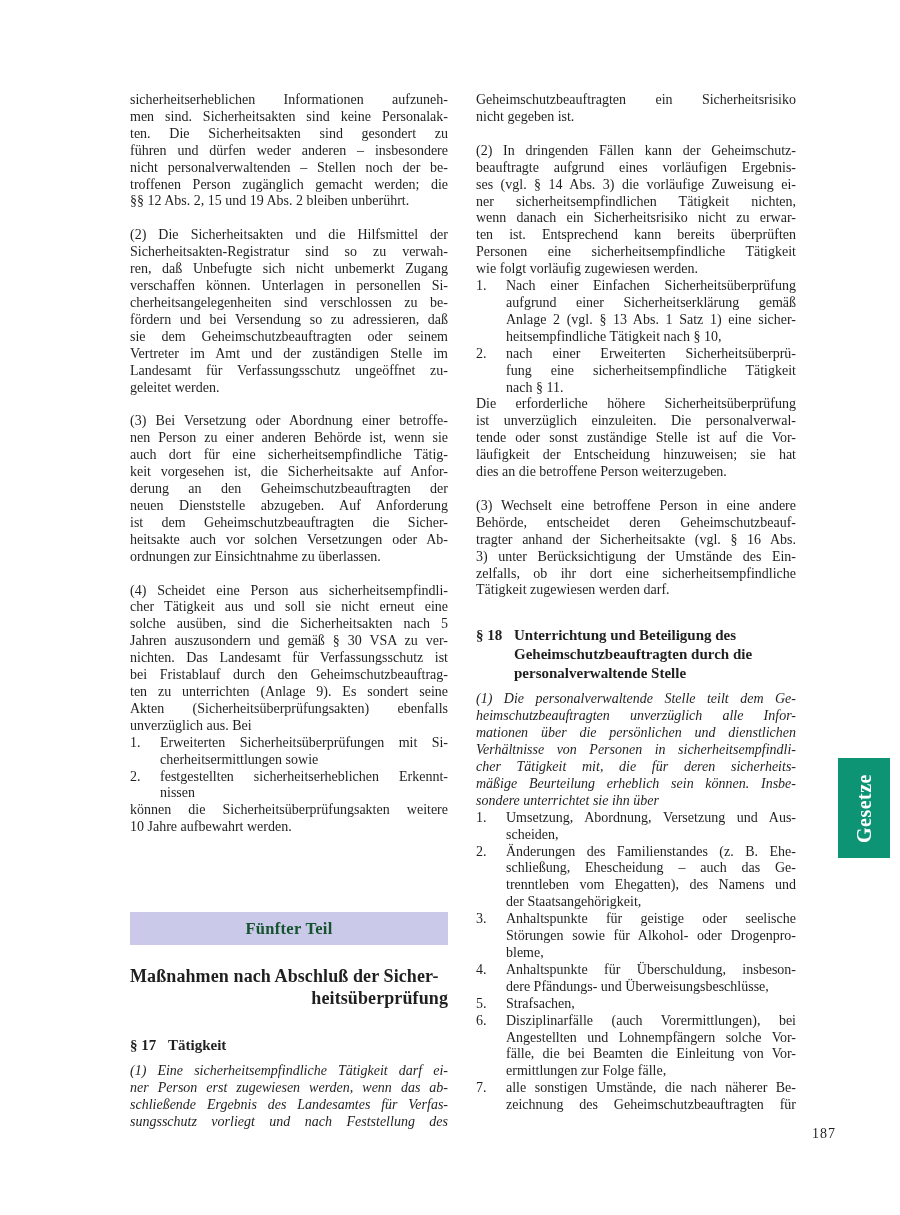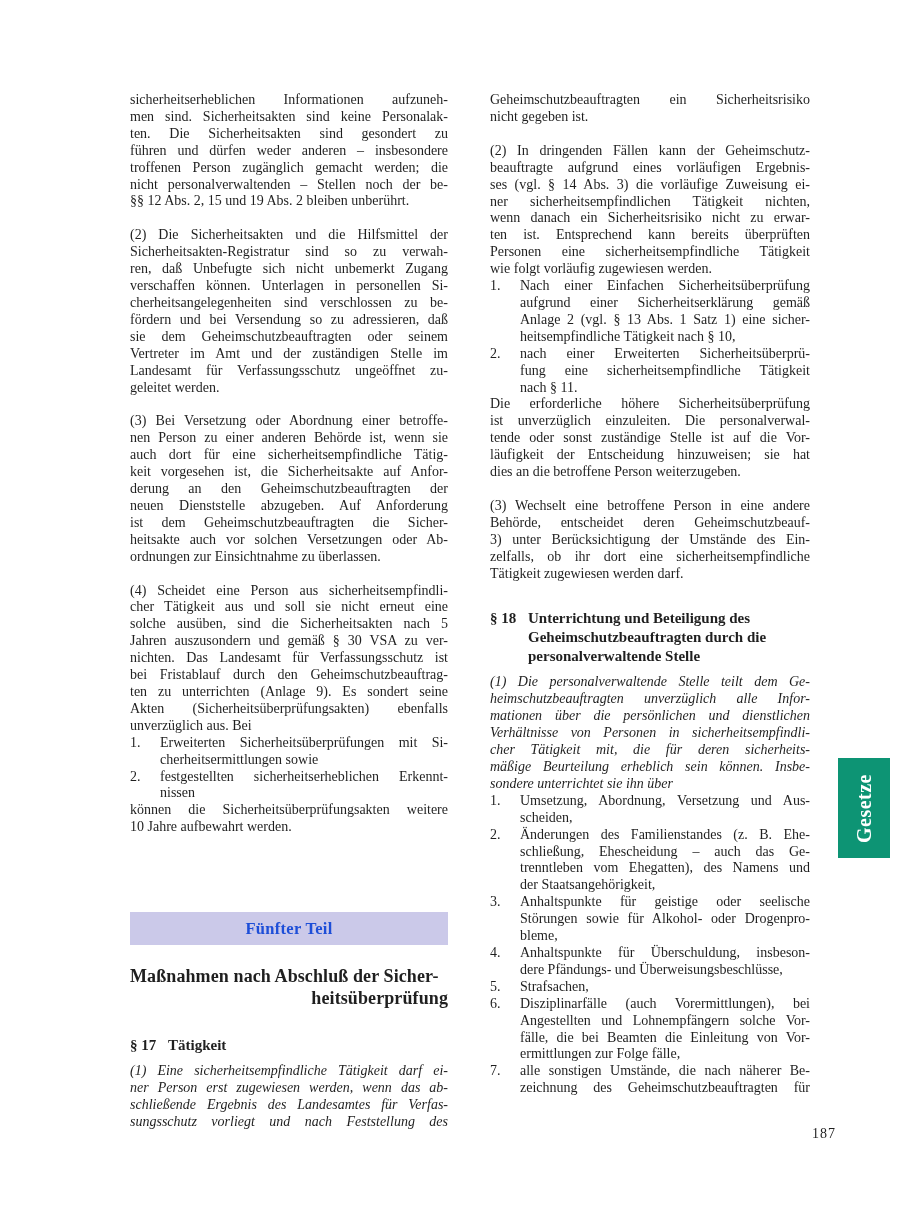--- a/index.html
+++ b/index.html
@@ -1,20 +1,20 @@
 <!DOCTYPE html>
 <html><head>
 <meta charset="utf-8">
 <style>
   html,body{margin:0;padding:0;background:#ffffff;}
   .page{position:relative;width:900px;height:1215px;background:#ffffff;overflow:hidden;
         font-family:"Liberation Serif","DejaVu Serif",serif;color:#1f1f1f;}
   .col{position:absolute;top:92px;}
   .col-left{left:130px;width:318px;}
-  .col-right{left:490px;width:320px;}
+  .col-right{left:476px;width:320px;}
   .ln{font-size:14px;line-height:16.9px;text-align:left;}
   .ln.j{text-align:justify;text-align-last:justify;}
   .blk{margin-top:17px;}
   .col > .blk:first-child{margin-top:0;}
   .list{margin-top:0;}
   .flush{margin-top:0;}
   .tight{margin-top:8px;font-style:italic;}
   .li{display:flex;}
   .num{width:30px;flex:none;font-size:14px;line-height:16.9px;}
   .itxt{flex:1;min-width:0;}
@@ -35,22 +35,22 @@
 </head>
 <body>
 
 <div class="page" style="color: rgb(31, 31, 31);">
   <div class="col col-left">
       <div class="blk p">
         <div class="ln j">sicherheitserheblichen Informationen aufzuneh-</div>
         <div class="ln j">men sind. Sicherheitsakten sind keine Personalak-</div>
         <div class="ln j">ten. Die Sicherheitsakten sind gesondert zu</div>
         <div class="ln j">führen und dürfen weder anderen – insbesondere</div>
+        <div class="ln j">nicht personalverwaltenden – Stellen noch der be-</div>
         <div class="ln j">troffenen Person zugänglich gemacht werden; die</div>
-        <div class="ln j">nicht personalverwaltenden – Stellen noch der be-</div>
         <div class="ln">§§ 12 Abs. 2, 15 und 19 Abs. 2 bleiben unberührt.</div>
       </div>
       <div class="blk p">
         <div class="ln j">(2) Die Sicherheitsakten und die Hilfsmittel der</div>
         <div class="ln j">Sicherheitsakten-Registratur sind so zu verwah-</div>
         <div class="ln j">ren, daß Unbefugte sich nicht unbemerkt Zugang</div>
         <div class="ln j">verschaffen können. Unterlagen in personellen Si-</div>
         <div class="ln j">cherheitsangelegenheiten sind verschlossen zu be-</div>
         <div class="ln j">fördern und bei Versendung so zu adressieren, daß</div>
         <div class="ln j">sie dem Geheimschutzbeauftragten oder seinem</div>
@@ -93,21 +93,21 @@
           <div class="itxt">
             <div class="ln j">festgestellten sicherheitserheblichen Erkennt-</div>
             <div class="ln">nissen</div>
           </div>
         </div>
       </div>
       <div class="blk p flush">
         <div class="ln j">können die Sicherheitsüberprüfungsakten weitere</div>
         <div class="ln">10 Jahre aufbewahrt werden.</div>
       </div>
-      <div class="blk banner" style="background: rgb(203, 201, 233); color: #1d4ed8;">Fünfter Teil</div>
+      <div class="blk banner" style="background: rgb(203, 201, 233); color: #14532d;">Fünfter Teil</div>
       <div class="blk h1">
         <div class="ln j">Maßnahmen nach Abschluß der Sicher-</div>
         <div class="ln">heitsüberprüfung</div>
       </div>
       <div class="blk h2">
         <div class="hnum">§ 17</div>
         <div class="htxt">
           <div>Tätigkeit</div>
         </div>
       </div>
@@ -155,20 +155,21 @@
       <div class="blk p flush">
         <div class="ln j">Die erforderliche höhere Sicherheitsüberprüfung</div>
         <div class="ln j">ist unverzüglich einzuleiten. Die personalverwal-</div>
         <div class="ln j">tende oder sonst zuständige Stelle ist auf die Vor-</div>
         <div class="ln j">läufigkeit der Entscheidung hinzuweisen; sie hat</div>
         <div class="ln">dies an die betroffene Person weiterzugeben.</div>
       </div>
       <div class="blk p">
         <div class="ln j">(3) Wechselt eine betroffene Person in eine andere</div>
         <div class="ln j">Behörde, entscheidet deren Geheimschutzbeauf-</div>
+        <div class="ln j">tragter anhand der Sicherheitsakte (vgl. § 16 Abs.</div>
         <div class="ln j">3) unter Berücksichtigung der Umstände des Ein-</div>
         <div class="ln j">zelfalls, ob ihr dort eine sicherheitsempfindliche</div>
         <div class="ln">Tätigkeit zugewiesen werden darf.</div>
       </div>
       <div class="blk h2">
         <div class="hnum">§ 18</div>
         <div class="htxt">
           <div>Unterrichtung und Beteiligung des</div>
           <div>Geheimschutzbeauftragten durch die</div>
           <div>personalverwaltende Stelle</div>

